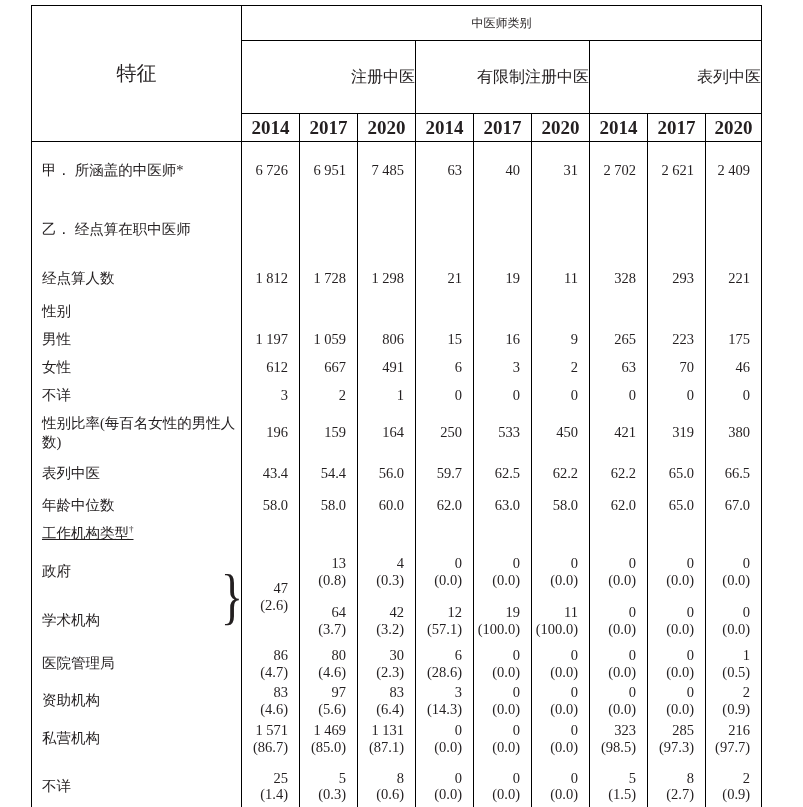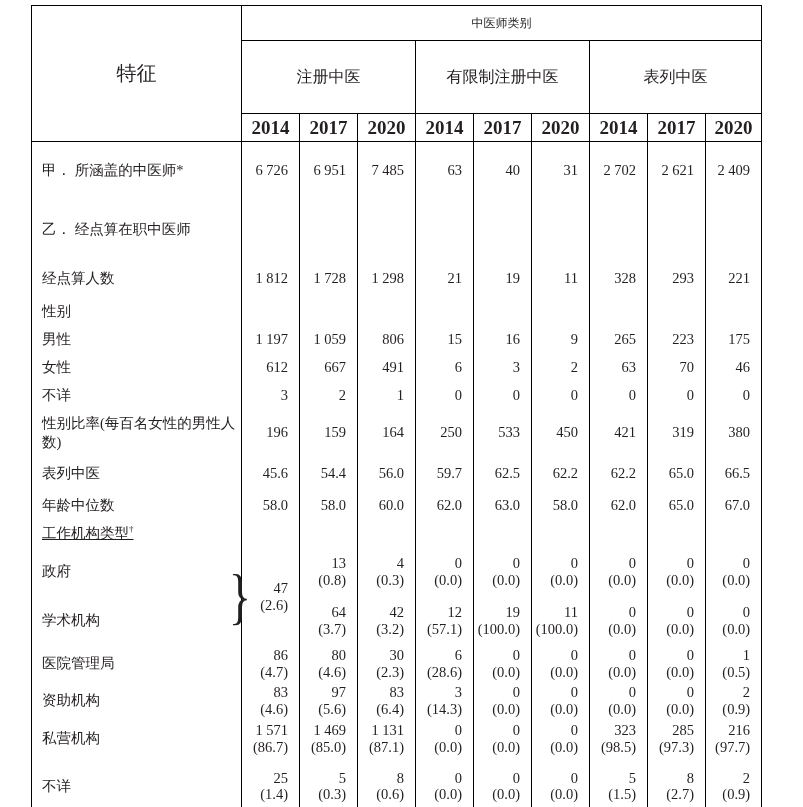--- a/index.html
+++ b/index.html
@@ -54,21 +54,21 @@
     border-left: 1.1px solid #000;
     height: 34px;
   }
   .hd-feature {
     text-align: center;
     font-size: 20px;
     border-bottom: 1.6px solid #000;
     vertical-align: middle;
   }
   .hd-group {
-    text-align: center;
+    text-align: right;
     font-size: 16px;
     border-bottom: 1.1px solid #000;
     border-left: 1.1px solid #000;
     height: 72px;
   }
   .hd-year {
     text-align: center;
     font-size: 19px;
     font-weight: bold;
     border-bottom: 1.6px solid #000;
@@ -126,20 +126,21 @@
     line-height: 0.9;
     font-family: "Liberation Serif", serif;
     transform: scaleX(0.75);
     display: inline-block;
     font-weight: 300;
   }
   .brace-val {
     text-align: right;
     font-size: 14.5px;
     line-height: 1.15;
+    margin-left: 8px;
   }
 </style>
 </head>
 <body>
 
 <div id="table-wrap">
 <table class="stat-table">
   <colgroup>
     <col style="width:210px">
     <col style="width:58px">
@@ -268,21 +269,21 @@
           <td class="num">164</td>
           <td class="num">250</td>
           <td class="num">533</td>
           <td class="num">450</td>
           <td class="num">421</td>
           <td class="num">319</td>
           <td class="num">380</td>
         </tr>
         <tr style="height: 36px;">
           <td class="lbl ind1">表列中医</td>
-          <td class="num">45.6</td>
+          <td class="num">43.4</td>
           <td class="num">54.4</td>
           <td class="num">56.0</td>
           <td class="num">59.7</td>
           <td class="num">62.5</td>
           <td class="num">62.2</td>
           <td class="num">62.2</td>
           <td class="num">65.0</td>
           <td class="num">66.5</td>
         </tr>
         <tr style="height: 28px;">

